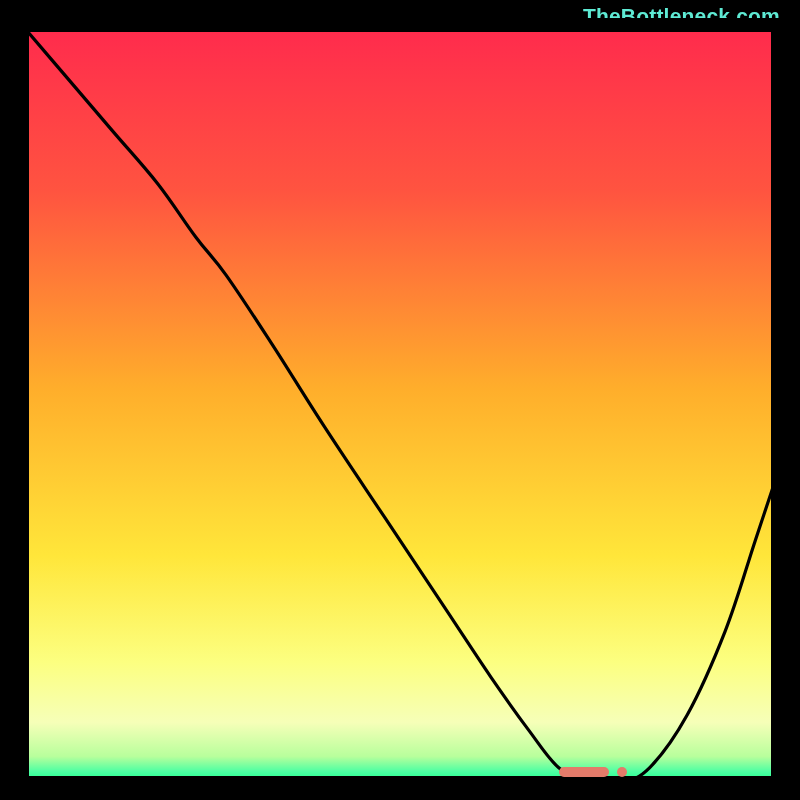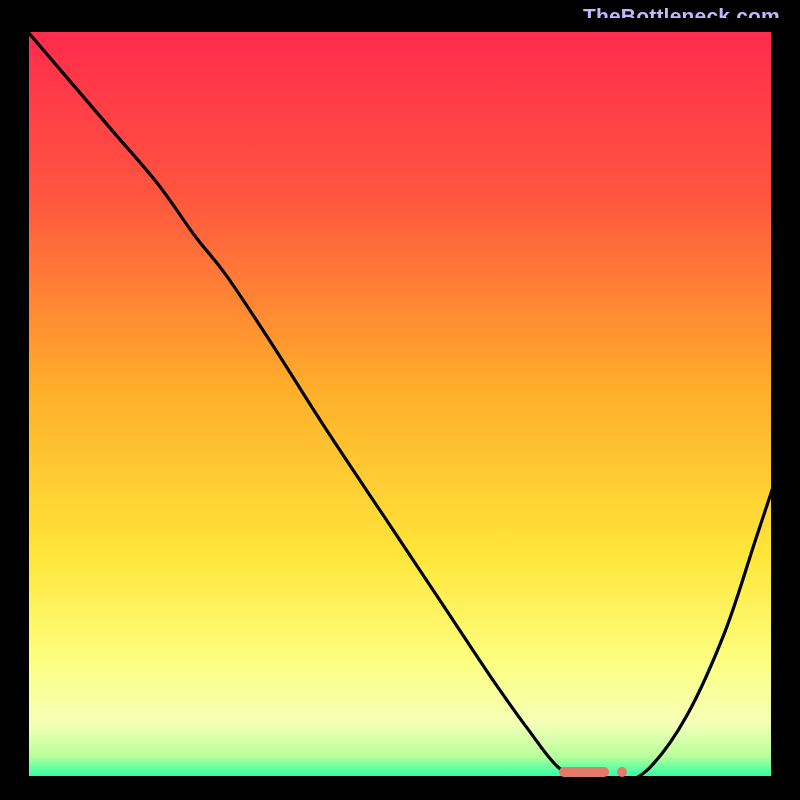--- a/index.html
+++ b/index.html
@@ -17,21 +17,21 @@
     width: 756px;
     height: 758px;
   }
   .watermark {
     position: absolute;
     top: 4px;
     right: 20px;
     font-family: Arial, Helvetica, sans-serif;
     font-size: 21px;
     font-weight: 600;
-    color: #c4b5fd;
+    color: #5eead4;
     letter-spacing: 0.2px;
   }
   .overlay-line {
     position: absolute;
     left: 0;
     top: 0;
     pointer-events: none;
   }
   .marker {
     position: absolute;

